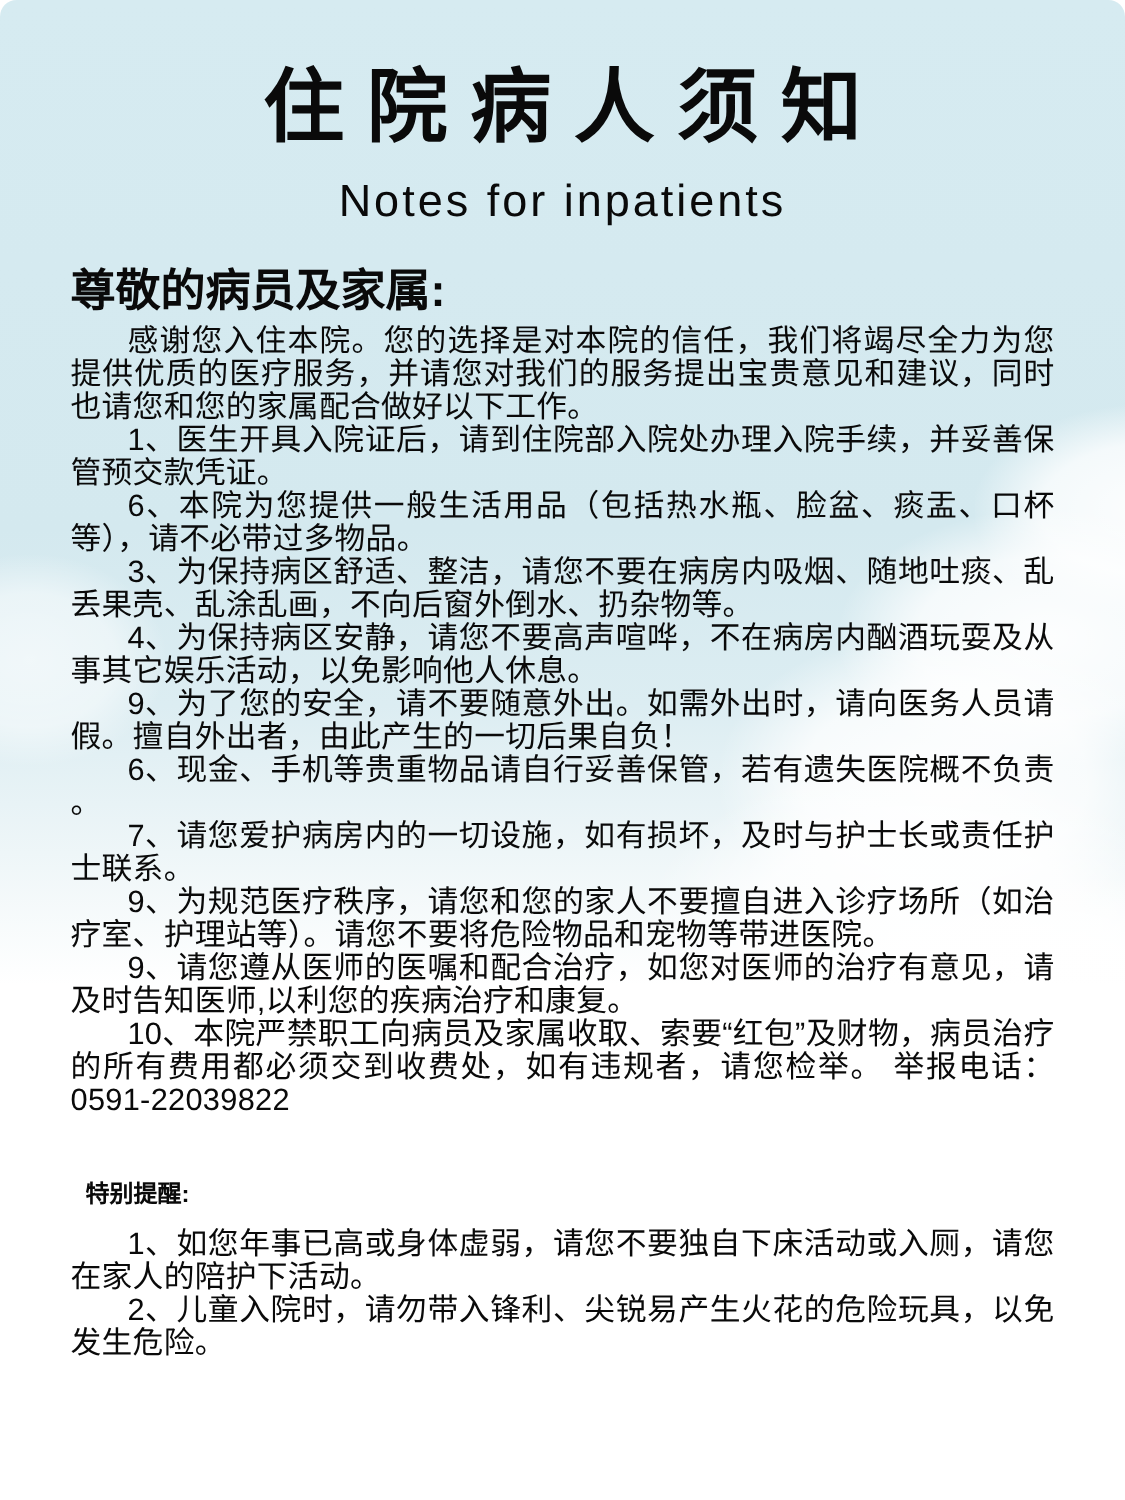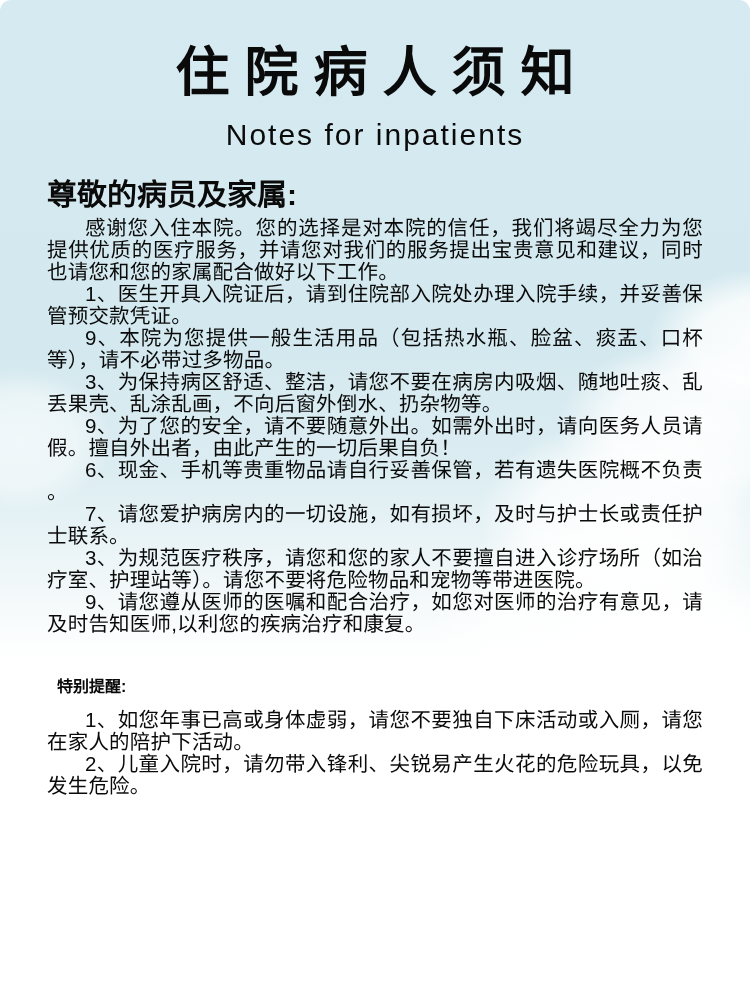--- a/index.html
+++ b/index.html
@@ -92,27 +92,29 @@
   <div class="content">
 
     <h1 class="title">住院病人须知</h1>
     <div class="subtitle">Notes for inpatients</div>
 
     <h2 class="greeting">尊敬的病员及家属:</h2>
 
     <p class="para intro">感谢您入住本院。您的选择是对本院的信任，我们将竭尽全力为您提供优质的医疗服务，并请您对我们的服务提出宝贵意见和建议，同时也请您和您的家属配合做好以下工作。</p>
 
     <p class="para">1、医生开具入院证后，请到住院部入院处办理入院手续，并妥善保管预交款凭证。</p>
-    <p class="para">9、本院为您提供一般生活用品（包括热水瓶、脸盆、痰盂、口杯等），请不必带过多物品。</p>
+    <p class="para">6、本院为您提供一般生活用品（包括热水瓶、脸盆、痰盂、口杯等），请不必带过多物品。</p>
     <p class="para">3、为保持病区舒适、整洁，请您不要在病房内吸烟、随地吐痰、乱丢果壳、乱涂乱画，不向后窗外倒水、扔杂物等。</p>
+    <p class="para">4、为保持病区安静，请您不要高声喧哗，不在病房内酗酒玩耍及从事其它娱乐活动，以免影响他人休息。</p>
     <p class="para">9、为了您的安全，请不要随意外出。如需外出时，请向医务人员请假。擅自外出者，由此产生的一切后果自负！</p>
     <p class="para">6、现金、手机等贵重物品请自行妥善保管，若有遗失医院概不负责 。</p>
     <p class="para">7、请您爱护病房内的一切设施，如有损坏，及时与护士长或责任护士联系。</p>
-    <p class="para">3、为规范医疗秩序，请您和您的家人不要擅自进入诊疗场所（如治疗室、护理站等）。请您不要将危险物品和宠物等带进医院。</p>
+    <p class="para">9、为规范医疗秩序，请您和您的家人不要擅自进入诊疗场所（如治疗室、护理站等）。请您不要将危险物品和宠物等带进医院。</p>
     <p class="para">9、请您遵从医师的医嘱和配合治疗，如您对医师的治疗有意见，请及时告知医师,以利您的疾病治疗和康复。</p>
+    <p class="para">10、本院严禁职工向病员及家属收取、索要“红包”及财物，病员治疗的所有费用都必须交到收费处，如有违规者，请您检举。 举报电话：0591-22039822</p>
 
     <h3 class="special-heading">特别提醒:</h3>
 
     <p class="para">1、如您年事已高或身体虚弱，请您不要独自下床活动或入厕，请您在家人的陪护下活动。</p>
     <p class="para">2、儿童入院时，请勿带入锋利、尖锐易产生火花的危险玩具，以免发生危险。</p>
 
   </div>
 </div>
 
 </body></html>

